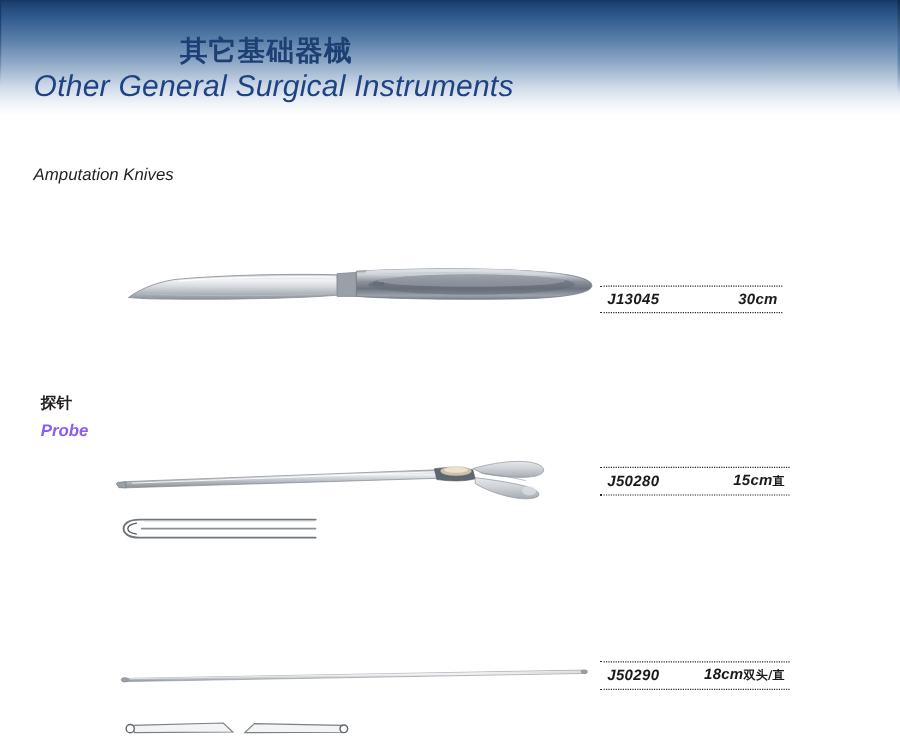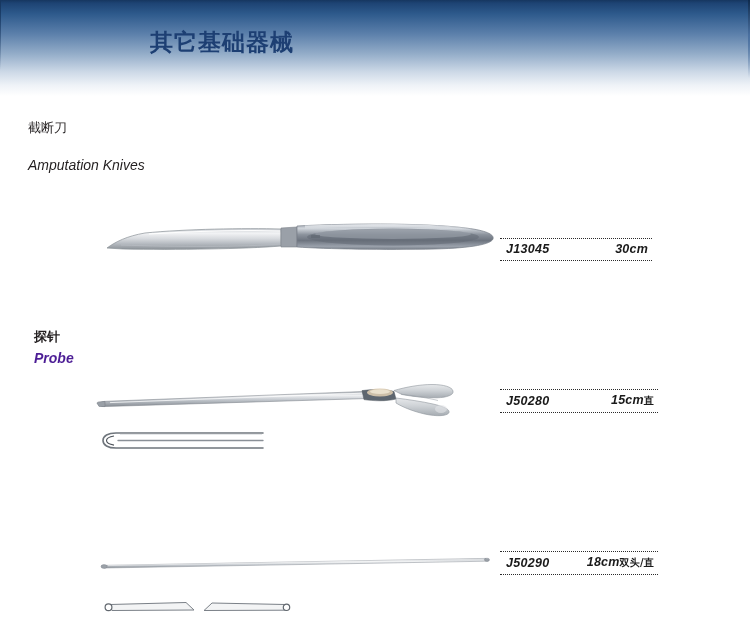--- a/index.html
+++ b/index.html
@@ -109,21 +109,21 @@
   .group2-cn {
     font-size: 13px;
     font-weight: bold;
     color: #231f20;
     font-family: "DejaVu Sans", "Liberation Sans", sans-serif;
   }
   .group2-en {
     font-size: 14px;
     font-style: italic;
     font-weight: bold;
-    color: #4c1d95;
+    color: #8b5cf6;
     margin-top: 1px;
   }
 
   
   .spec {
     position: absolute;
     border-top: 1px dotted #2b2b2b;
     border-bottom: 1px dotted #2b2b2b;
     padding: 3px 0 4px 0;
     width: 152px;
@@ -176,24 +176,24 @@
   
   #art-rod-detail { left: 100px; top: 598px; width: 195px; height: 22px; }
 </style>
 </head>
 <body>
 
 <div class="header">
   <div class="header-edge-left"></div>
   <div class="header-edge-right"></div>
   <div class="title-cn">其它基础器械</div>
+  <div class="title-en">Other General Surgical Instruments</div>
 </div>
 
 <div class="desc">
-  <div class="desc-cn">截断刀</div>
   <div class="desc-en">Amputation Knives</div>
 </div>
 
 <div class="art" id="art-knife">
   <svg width="390" height="44" viewBox="0 0 390 44" xmlns="http://www.w3.org/2000/svg">
     <defs>
       <linearGradient id="bladeGrad" x1="0" y1="0" x2="0" y2="1">
         <stop offset="0%" stop-color="#c9cdd2"></stop>
         <stop offset="22%" stop-color="#f2f3f5"></stop>
         <stop offset="48%" stop-color="#d7dade"></stop>

